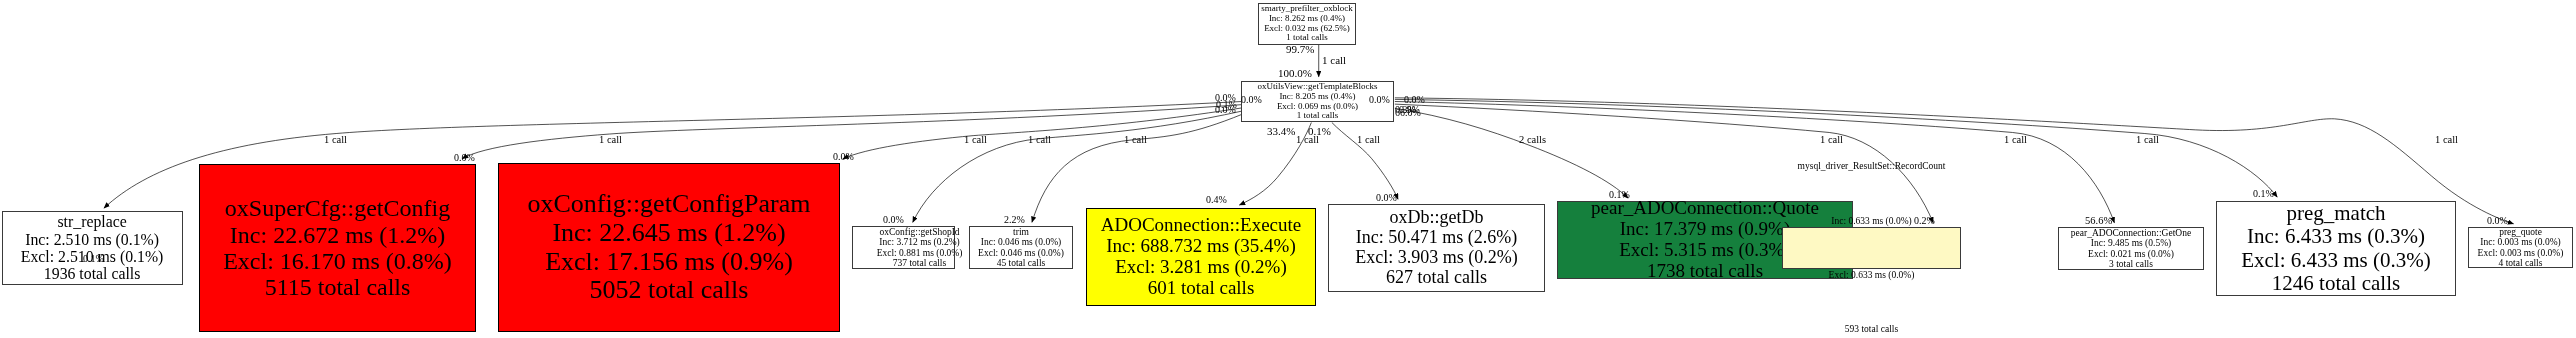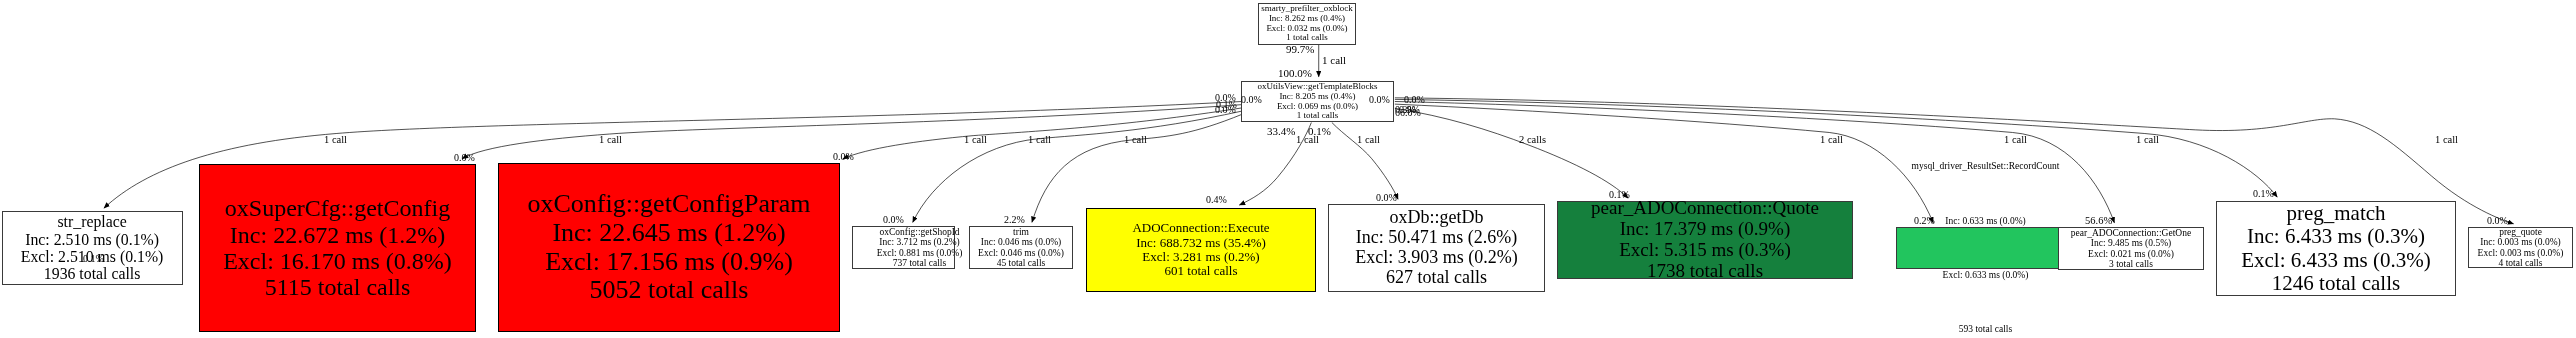--- a/index.html
+++ b/index.html
@@ -35,21 +35,21 @@
         <path d="M2656,198 C2920,210 3250,230 3483,252 C3570,261 3645,335 3681,424" marker-end="url(#arrow)"></path>
         <path d="M2656,193 C3050,202 3550,228 3832,252 C3935,261 3998,345 4026,424" marker-end="url(#arrow)"></path>
         <path d="M2656,189 C3150,196 3750,228 4084,254 C4205,263 4298,324 4336,375" marker-end="url(#arrow)"></path>
         <path d="M2656,186 C3250,192 3950,234 4180,247 C4330,255 4390,224 4445,226 C4510,230 4560,275 4630,335 C4700,395 4762,418 4786,426" marker-end="url(#arrow)"></path>
       </g>
   </svg>
 
 <div class="node" style="left: 1258px; top: 2.6px; width: 98px; height: 42px; background: rgb(255, 255, 255); font-size: 9px;">
       <div class="t">smarty_prefilter_oxblock</div>
       <div class="t">Inc: 8.262 ms (0.4%)</div>
-      <div class="t">Excl: 0.032 ms (0.0%)</div>
+      <div class="t">Excl: 0.032 ms (62.5%)</div>
       <div class="t">1 total calls</div>
     </div>
     <div class="node" style="left: 1241px; top: 81px; width: 153px; height: 41px; background: rgb(255, 255, 255); font-size: 9px;">
       <div class="t">oxUtilsView::getTemplateBlocks</div>
       <div class="t">Inc: 8.205 ms (0.4%)</div>
       <div class="t">Excl: 0.069 ms (0.0%)</div>
       <div class="t">1 total calls</div>
     </div>
     <div class="node" style="left: 1.6px; top: 211px; width: 181px; height: 74px; background: rgb(255, 255, 255); font-size: 15.8px;">
       <div class="t">str_replace</div>
@@ -74,39 +74,39 @@
       <div class="t">Inc: 3.712 ms (0.2%)</div>
       <div class="t">Excl: 0.881 ms (0.0%)</div>
       <div class="t">737 total calls</div>
     </div>
     <div class="node" style="left: 969px; top: 226px; width: 104px; height: 43px; background: rgb(255, 255, 255); font-size: 9.5px;">
       <div class="t">trim</div>
       <div class="t">Inc: 0.046 ms (0.0%)</div>
       <div class="t">Excl: 0.046 ms (0.0%)</div>
       <div class="t">45 total calls</div>
     </div>
-    <div class="node" style="left: 1086px; top: 208px; width: 230px; height: 84px; background: rgb(255, 255, 0); font-size: 13px; border-color: rgb(0, 0, 0);">
+    <div class="node" style="left: 1086px; top: 208px; width: 230px; height: 98px; background: rgb(255, 255, 0); font-size: 19px; border-color: rgb(0, 0, 0);">
       <div class="t">ADOConnection::Execute</div>
       <div class="t">Inc: 688.732 ms (35.4%)</div>
       <div class="t">Excl: 3.281 ms (0.2%)</div>
       <div class="t">601 total calls</div>
     </div>
     <div class="node" style="left: 1328px; top: 204px; width: 217px; height: 88px; background: rgb(255, 255, 255); font-size: 18px;">
       <div class="t">oxDb::getDb</div>
       <div class="t">Inc: 50.471 ms (2.6%)</div>
       <div class="t">Excl: 3.903 ms (0.2%)</div>
       <div class="t">627 total calls</div>
     </div>
     <div class="node" style="left: 1557px; top: 201px; width: 296px; height: 78px; background: #15803d; font-size: 19px;">
       <div class="t">pear_ADOConnection::Quote</div>
       <div class="t">Inc: 17.379 ms (0.9%)</div>
       <div class="t">Excl: 5.315 ms (0.3%)</div>
       <div class="t">1738 total calls</div>
     </div>
-    <div class="node" style="left: 1896px; top: 227px; width: 179px; height: 42px; background: #22c55e; font-size: 9.5px; gap: 44px;">
+    <div class="node" style="left: 1782px; top: 227px; width: 179px; height: 42px; background: #fef9c3; font-size: 9.5px; gap: 44px;">
       <div class="t">mysql_driver_ResultSet::RecordCount</div>
       <div class="t">Inc: 0.633 ms (0.0%)</div>
       <div class="t">Excl: 0.633 ms (0.0%)</div>
       <div class="t">593 total calls</div>
     </div>
     <div class="node" style="left: 2058px; top: 227px; width: 146px; height: 43px; background: rgb(255, 255, 255); font-size: 9.5px;">
       <div class="t">pear_ADOConnection::GetOne</div>
       <div class="t">Inc: 9.485 ms (0.5%)</div>
       <div class="t">Excl: 0.021 ms (0.0%)</div>
       <div class="t">3 total calls</div>

